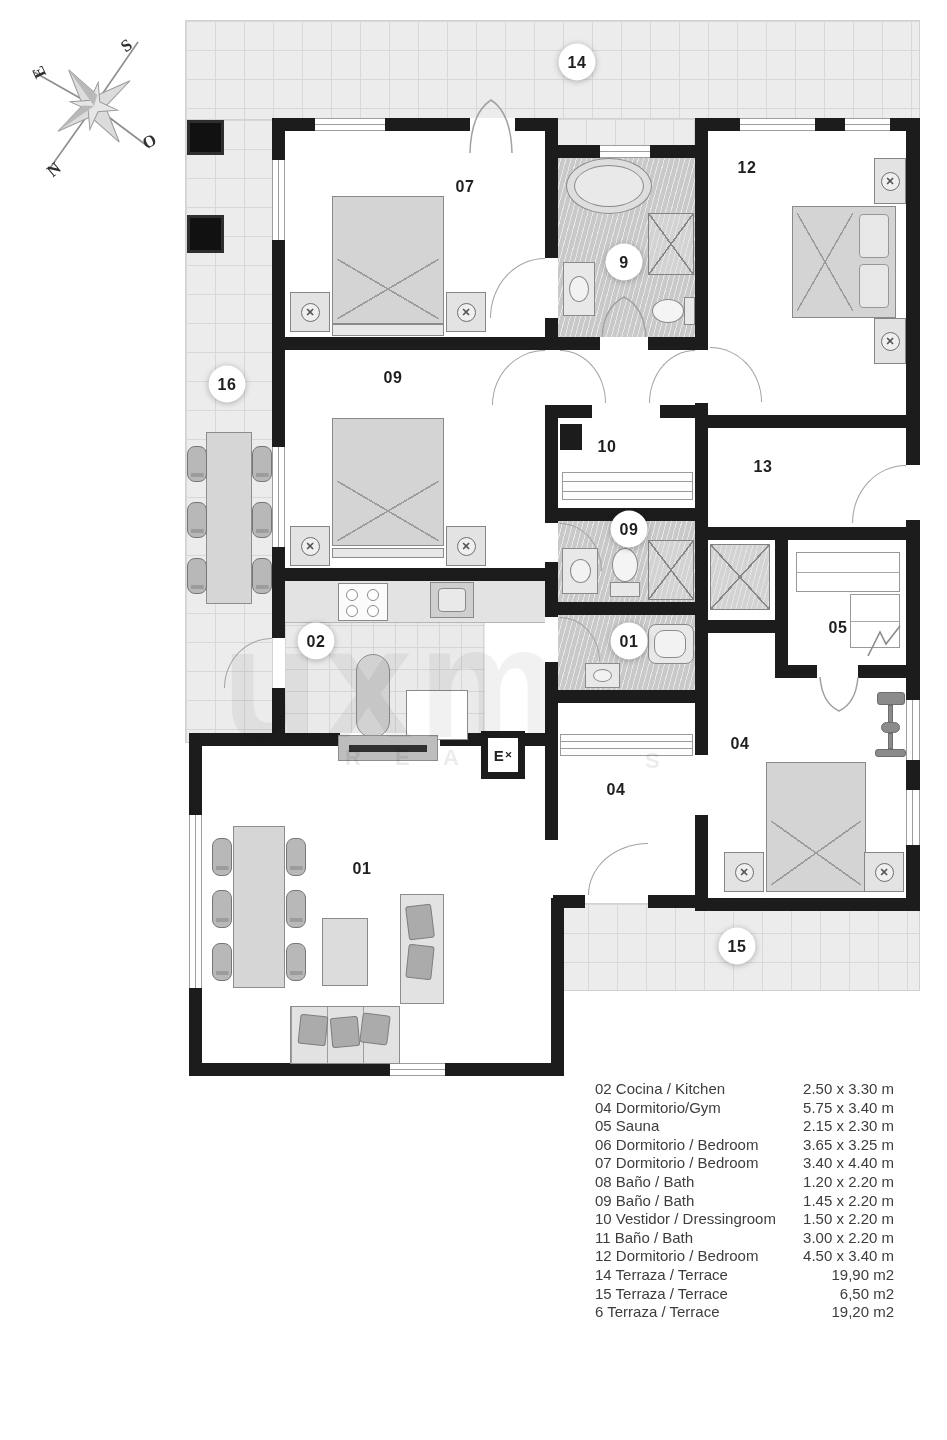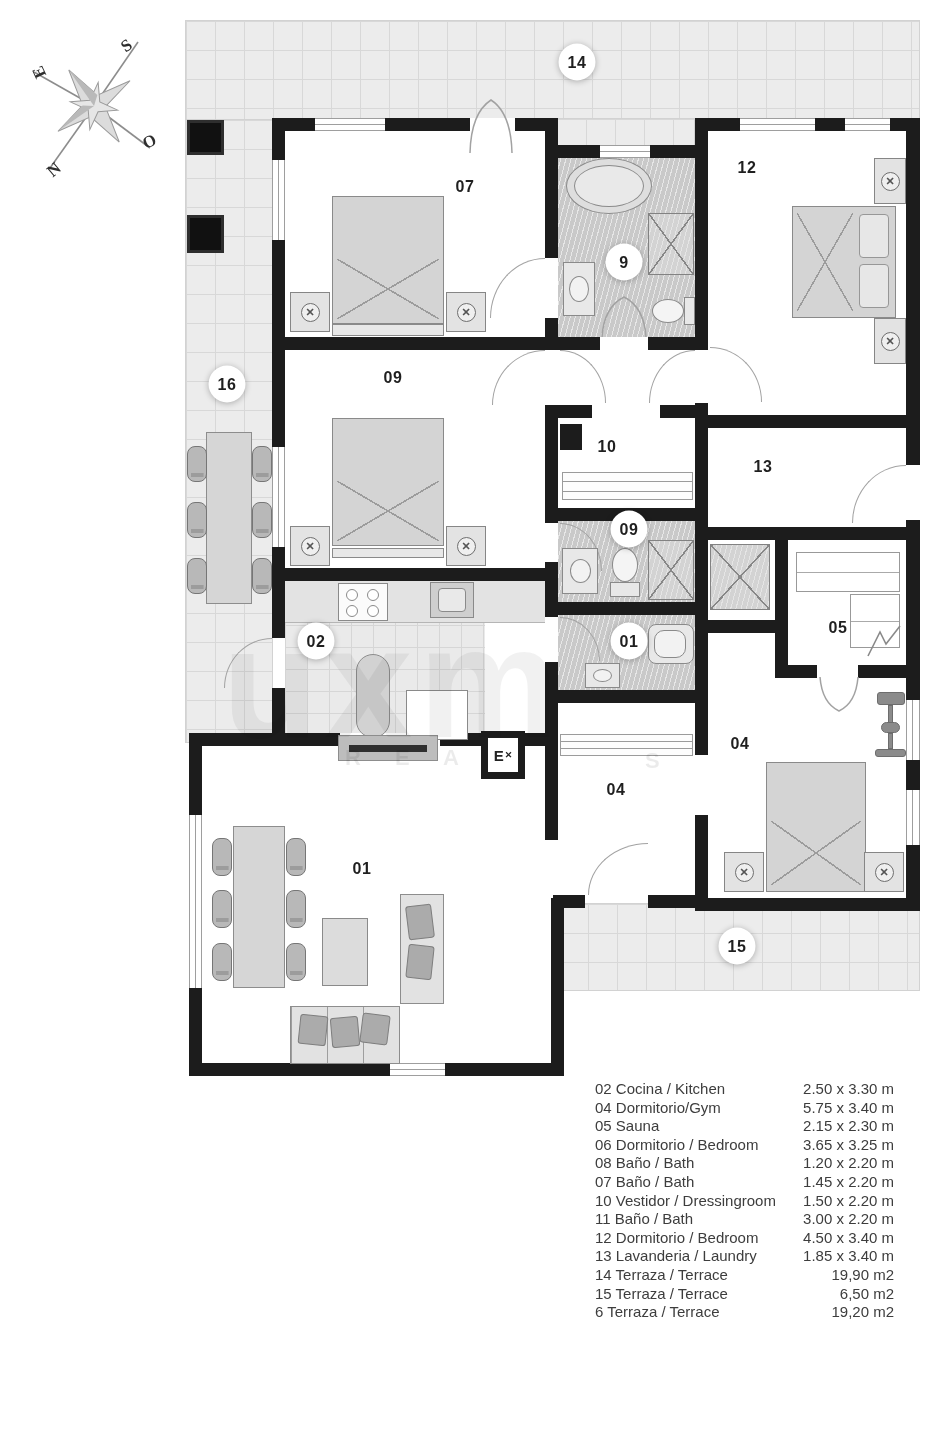--- a/index.html
+++ b/index.html
@@ -389,44 +389,44 @@
       </div>
       <div class="lrow">
         <span>05 Sauna</span>
         <span>2.15 x 2.30 m</span>
       </div>
       <div class="lrow">
         <span>06 Dormitorio / Bedroom</span>
         <span>3.65 x 3.25 m</span>
       </div>
       <div class="lrow">
+        <span>07 Dormitorio / Bedroom</span>
+        <span>3.40 x 4.40 m</span>
+      </div>
+      <div class="lrow">
         <span>08 Baño / Bath</span>
         <span>1.20 x 2.20 m</span>
       </div>
       <div class="lrow">
-        <span>07 Baño / Bath</span>
+        <span>09 Baño / Bath</span>
         <span>1.45 x 2.20 m</span>
       </div>
       <div class="lrow">
         <span>10 Vestidor / Dressingroom</span>
         <span>1.50 x 2.20 m</span>
       </div>
       <div class="lrow">
         <span>11 Baño / Bath</span>
         <span>3.00 x 2.20 m</span>
       </div>
       <div class="lrow">
         <span>12 Dormitorio / Bedroom</span>
         <span>4.50 x 3.40 m</span>
       </div>
       <div class="lrow">
-        <span>13 Lavanderia / Laundry</span>
-        <span>1.85 x 3.40 m</span>
-      </div>
-      <div class="lrow">
         <span>14 Terraza / Terrace</span>
         <span>19,90 m2</span>
       </div>
       <div class="lrow">
         <span>15 Terraza / Terrace</span>
         <span>6,50 m2</span>
       </div>
       <div class="lrow">
         <span>6 Terraza / Terrace</span>
         <span>19,20 m2</span>

